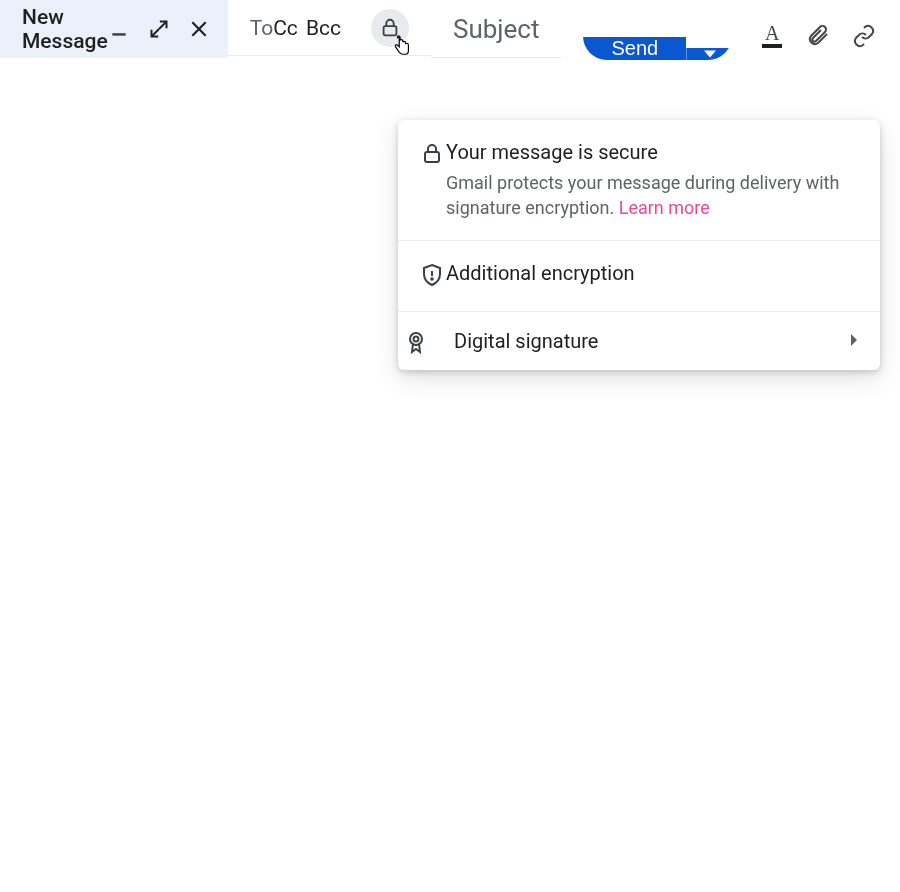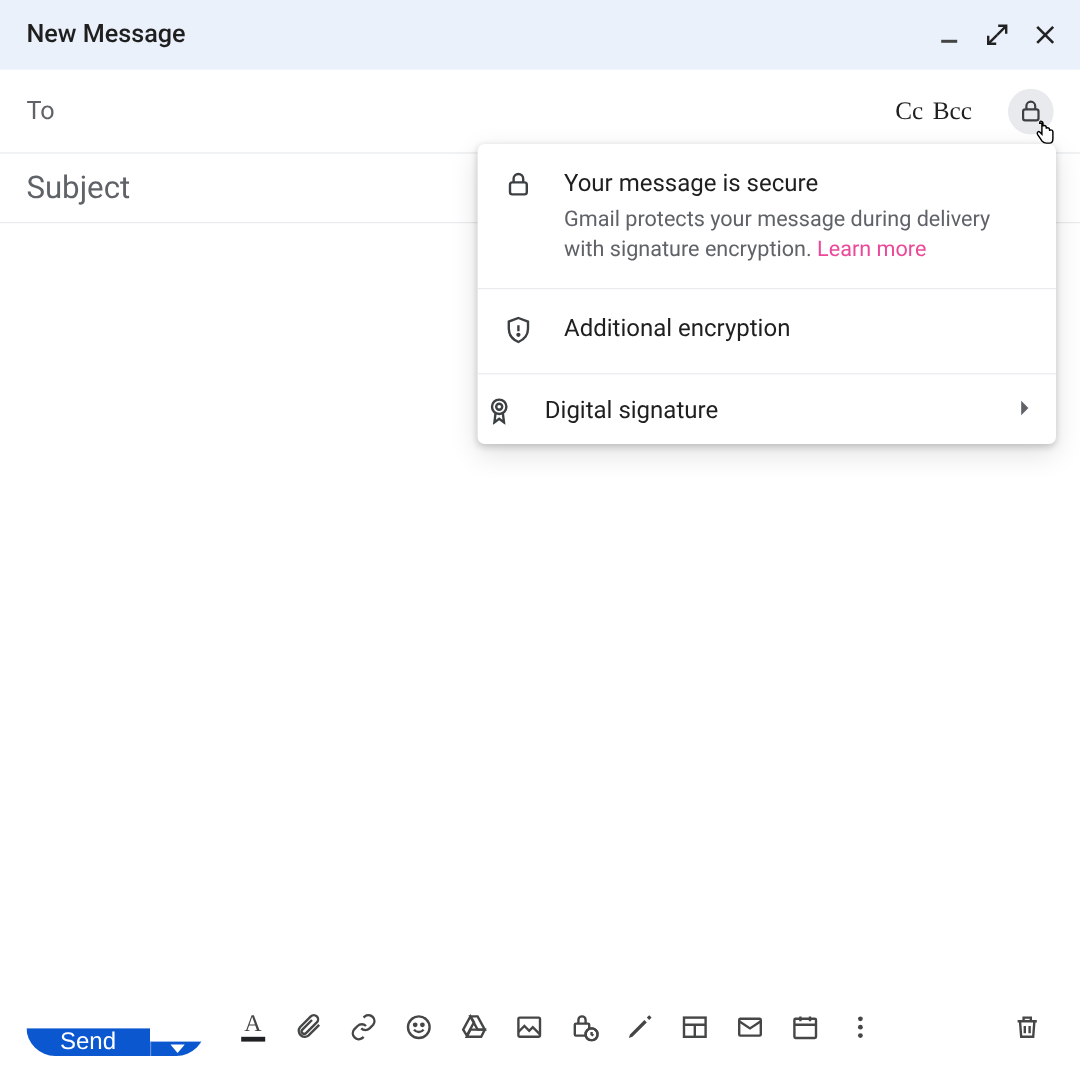--- a/index.html
+++ b/index.html
@@ -1,39 +1,39 @@
 <!DOCTYPE html>
 <html><head>
 <meta charset="utf-8">
 <style>
   * { box-sizing: border-box; margin: 0; padding: 0; }
   html, body { width: 900px; height: 892px; font-family: 'Google Sans', Roboto, Arial, sans-serif; background: #fff; color: #202124; overflow: hidden; }
-  .window { width: 900px; height: 892px; display: flex; flex-direction: column; position: relative; border-radius: 29px; }
+  .window { width: 900px; height: 892px; display: flex; flex-direction: row; position: relative; border-radius: 29px; }
   .titlebar { height: 58px; background: #eaf1fb; display: flex; align-items: center; padding: 0 18px 0 22px; justify-content: space-between; }
   .title { font-size: 21px; font-weight: 500; color: #1f1f1f; }
   .titlebar-actions { display: flex; align-items: center; gap: 18px; }
   .titlebar-actions svg { width: 20px; height: 20px; display: block; }
   .tb-btn { cursor: pointer; display: flex; align-items: center; justify-content: center; width: 22px; height: 22px; }
 
-  .row-to { height: 70px; border-bottom: 1px solid #e8eaed; display: flex; align-items: center; padding: 0 22px; margin: 0 0 0 0; }
+  .row-to { height: 56px; border-bottom: 1px solid #e8eaed; display: flex; align-items: center; padding: 0 22px; margin: 0 0 0 0; }
   .row-to .lbl { font-size: 21px; color: #5f6368; font-weight: 400; }
   .row-to .spacer { flex: 1; }
-  .ccbcc { display: flex; align-items: center; gap: 8px; font-size: 21px; color: #1f1f1f; font-family: Liberation Serif, serif; }
+  .ccbcc { display: flex; align-items: center; gap: 8px; font-size: 21px; color: #1f1f1f; }
   .ccbcc span { cursor: pointer; }
   .lock-btn { margin-left: 30px; width: 38px; height: 38px; border-radius: 50%; background: #e8eaed; display: flex; align-items: center; justify-content: center; cursor: pointer; position: relative; }
   .lock-btn svg { width: 22px; height: 22px; }
   .cursor-hand { position: absolute; right: -4px; bottom: -10px; font-size: 20px; pointer-events: none; }
 
   .row-subject { height: 58px; border-bottom: 1px solid #e8eaed; display: flex; align-items: center; padding: 0 22px; margin: 0 0 0 0; }
   .row-subject .placeholder { font-size: 26px; color: #5f6368; }
 
   .body-area { flex: 1; }
 
   .popover { position: absolute; top: 120px; left: 398px; width: 482px; background: #fff; border-radius: 6px; box-shadow: 0 2px 6px rgba(0,0,0,0.18), 0 8px 24px rgba(0,0,0,0.12); overflow: hidden; }
-  .pop-section { display: flex; padding: 20px 24px 20px 20px; gap: 24px; border-bottom: 1px solid #e8eaed; }
+  .pop-section { display: flex; padding: 20px 24px 20px 20px; border-bottom: 1px solid #e8eaed; }
   .pop-section:last-child { border-bottom: none; }
   .pop-icon { width: 28px; display: flex; justify-content: center; padding-top: 2px; }
   .pop-icon svg { width: 24px; height: 24px; }
   .pop-content { flex: 1; }
   .pop-head { font-size: 20px; color: #1f1f1f; font-weight: 400; margin-bottom: 6px; }
   .pop-body { font-size: 18px; color: #5f6368; line-height: 1.4; }
   .pop-body a, .pop-link { color: #ec4899; text-decoration: none; cursor: pointer; }
   .pop-action { font-size: 20px; color: #1a73e8; font-weight: 500; margin-top: 16px; cursor: pointer; }
   .pop-row-sig { display: flex; align-items: center; padding: 16px 20px 16px 4px; gap: 24px; cursor: pointer; }
   .pop-row-sig .pop-head { margin-bottom: 0; flex: 1; }

